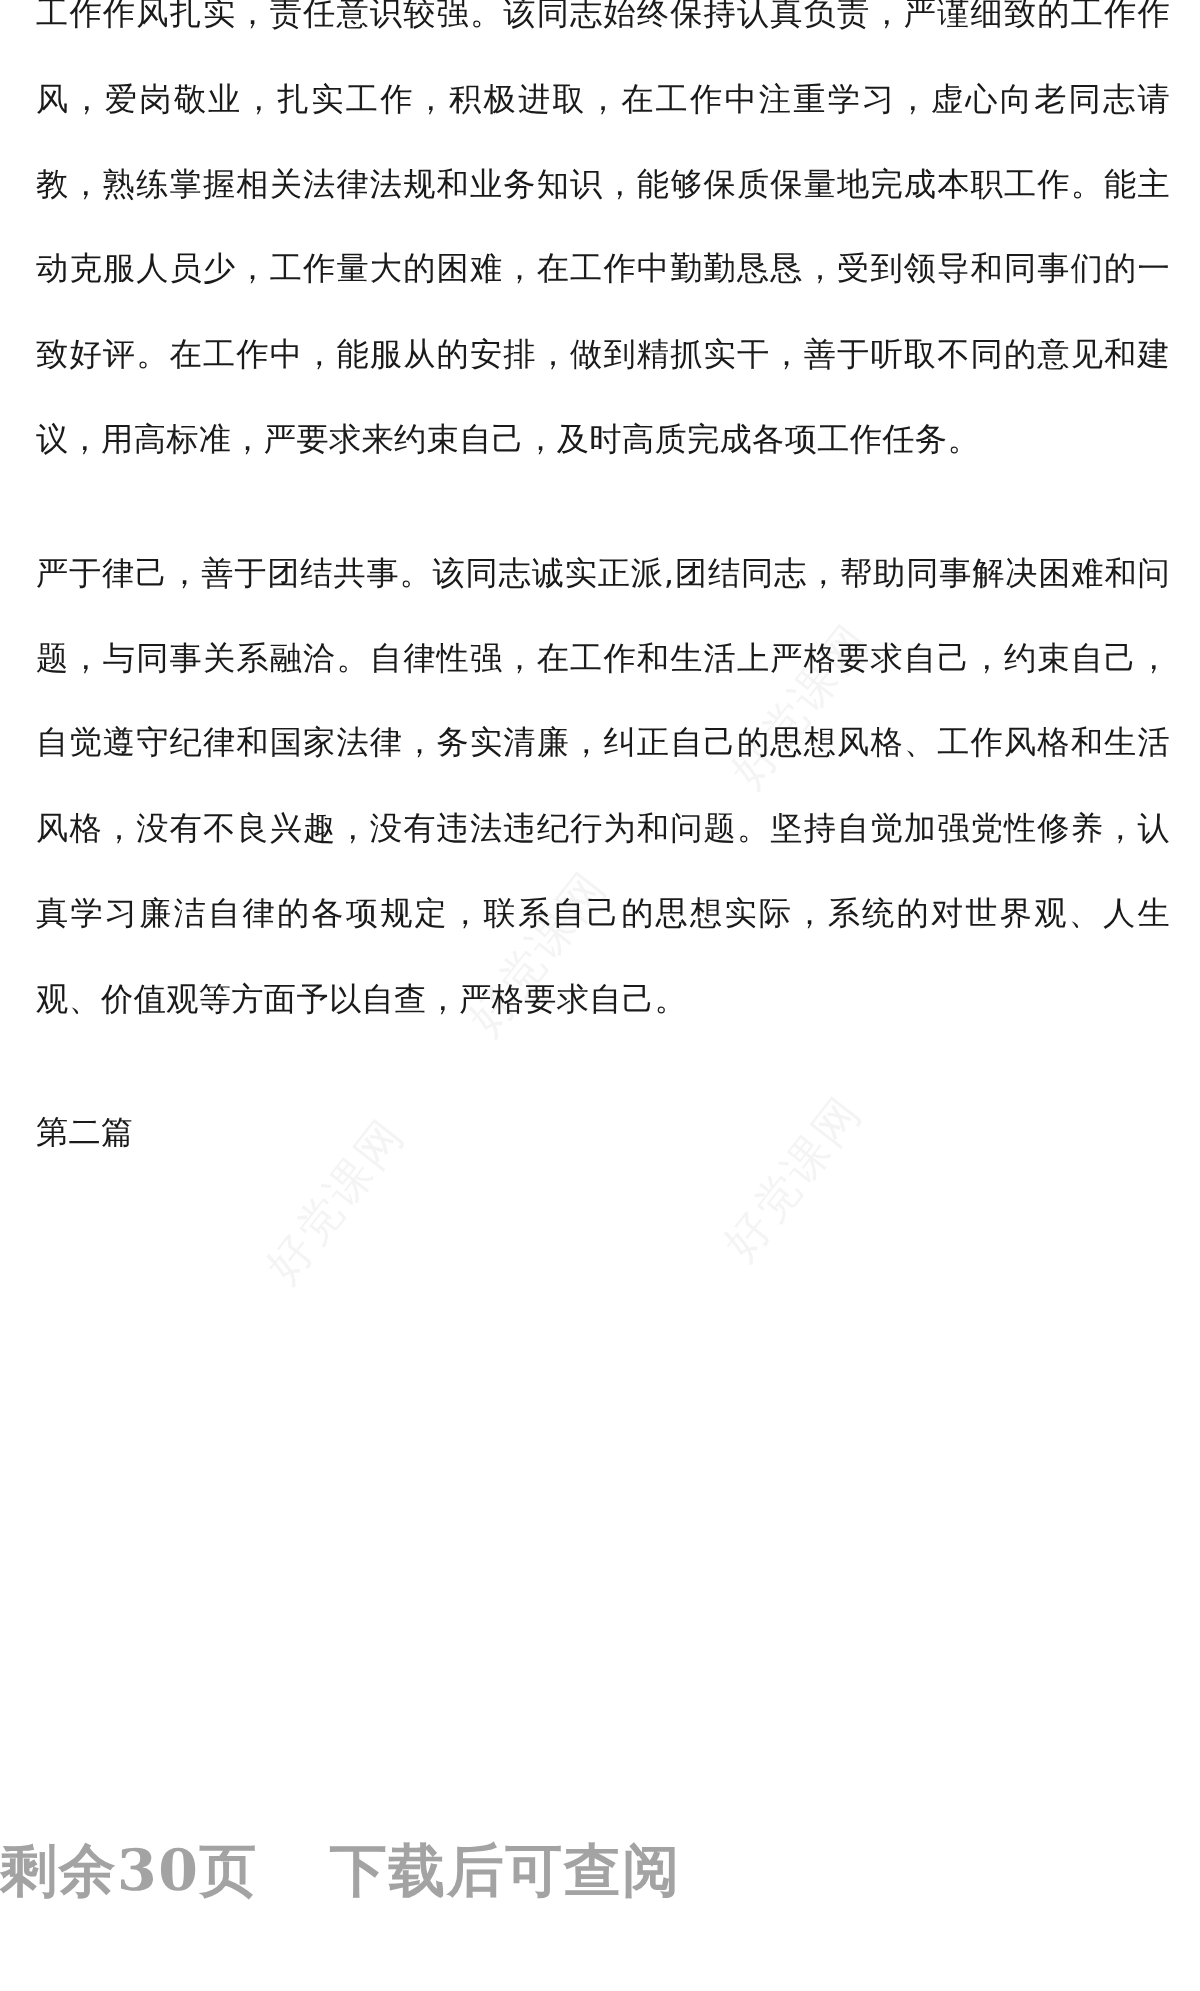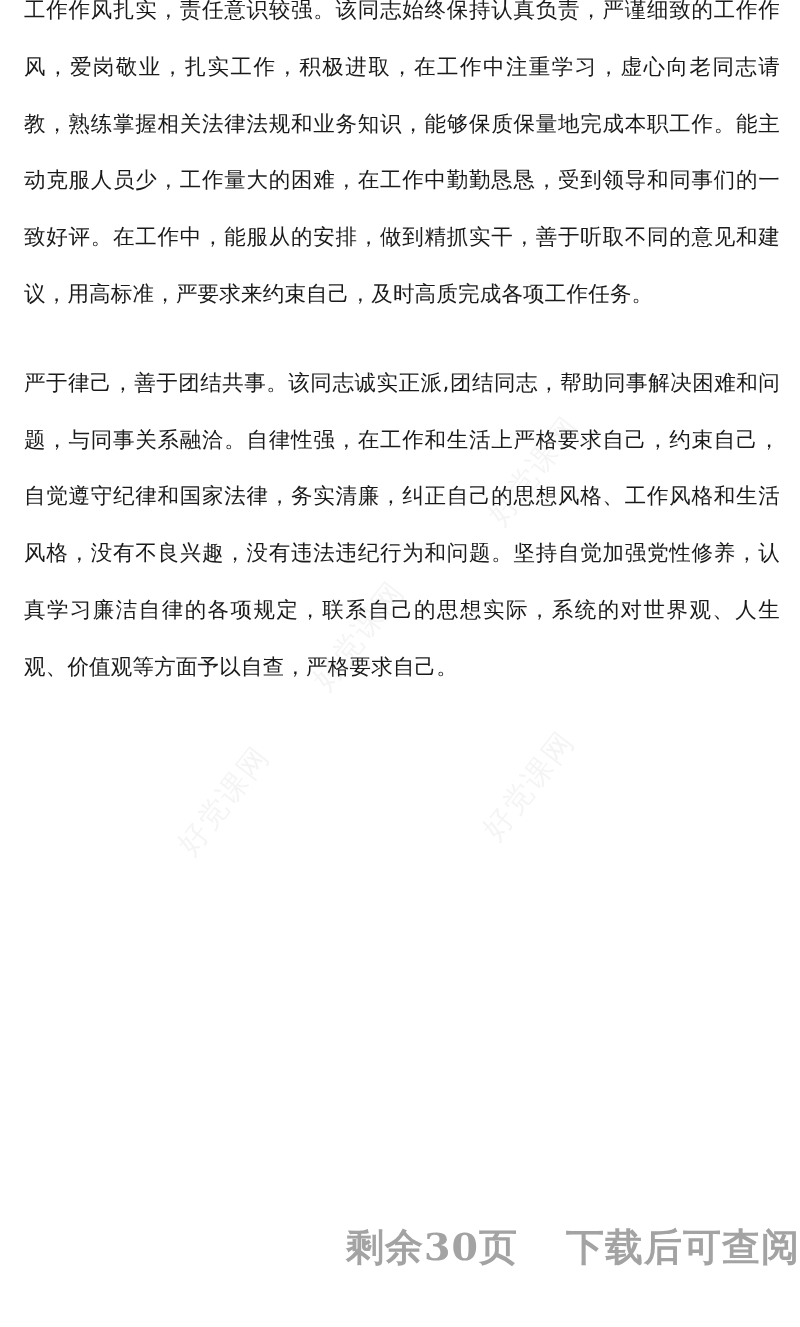--- a/index.html
+++ b/index.html
@@ -47,21 +47,21 @@
     transform-origin: center center;
     white-space: nowrap;
     pointer-events: none;
     letter-spacing: 2px;
   }
   .footer {
     position: absolute;
     left: 0;
     top: 1222px;
     width: 800px;
-    text-align: right;
+    text-align: left;
     font-family: "DejaVu Serif", "Liberation Serif", serif;
     font-weight: bold;
     font-size: 38px;
     color: #a3a3a3;
     letter-spacing: 1px;
   }
   .footer .gap {
     display: inline-block;
     width: 48px;
   }
@@ -72,19 +72,20 @@
 <div class="page">
 
   <div class="watermark" style="left:470px; top:450px;">好党课网</div>
   <div class="watermark" style="left:295px; top:615px;">好党课网</div>
   <div class="watermark" style="left:160px; top:780px;">好党课网</div>
   <div class="watermark" style="left:465px; top:765px;">好党课网</div>
 
   <div class="content">
     <p class="para">工作作风扎实，责任意识较强。该同志始终保持认真负责，严谨细致的工作作风，爱岗敬业，扎实工作，积极进取，在工作中注重学习，虚心向老同志请教，熟练掌握相关法律法规和业务知识，能够保质保量地完成本职工作。能主动克服人员少，工作量大的困难，在工作中勤勤恳恳，受到领导和同事们的一致好评。在工作中，能服从的安排，做到精抓实干，善于听取不同的意见和建议，用高标准，严要求来约束自己，及时高质完成各项工作任务。</p>
     <p class="para">严于律己，善于团结共事。该同志诚实正派,团结同志，帮助同事解决困难和问题，与同事关系融洽。自律性强，在工作和生活上严格要求自己，约束自己，自觉遵守纪律和国家法律，务实清廉，纠正自己的思想风格、工作风格和生活风格，没有不良兴趣，没有违法违纪行为和问题。坚持自觉加强党性修养，认真学习廉洁自律的各项规定，联系自己的思想实际，系统的对世界观、人生观、价值观等方面予以自查，严格要求自己。</p>
+    <p class="heading">第二篇</p>
   </div>
 
   <div class="footer">
     <span>剩余30页</span><span class="gap"></span><span>下载后可查阅</span>
   </div>
 
 </div>
 
 </body></html>

